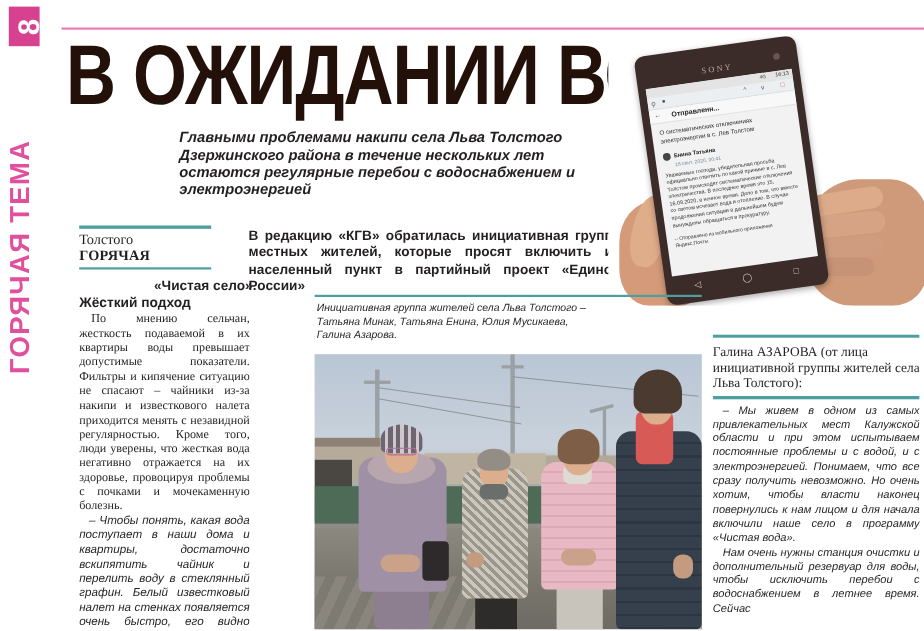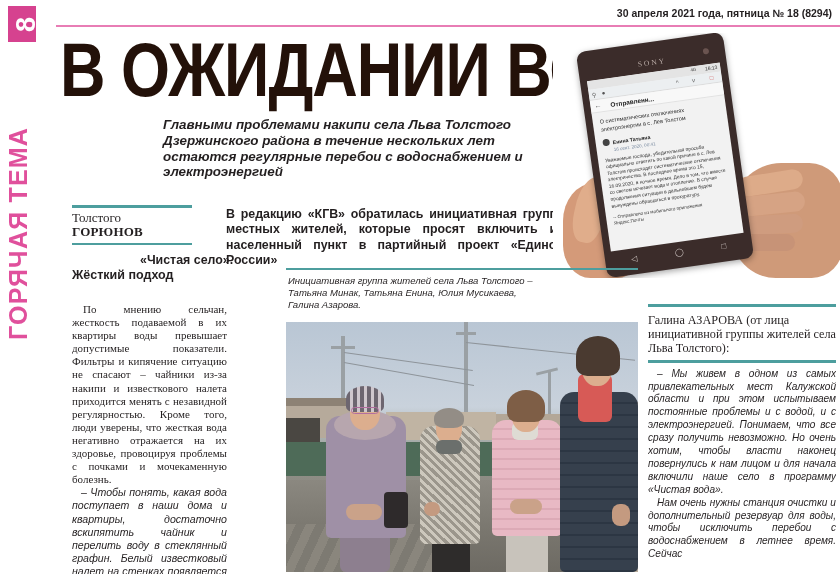--- a/index.html
+++ b/index.html
@@ -161,21 +161,21 @@
     width: 155px;
     height: 306px;
     overflow: hidden;
   }
   #col1-subhead {
     font-family: "Liberation Sans", sans-serif;
     font-weight: bold;
     font-size: 12.5px;
     line-height: 15px;
     color: #231f20;
-    margin-bottom: 20px;
+    margin-bottom: 1px;
   }
   .body-serif {
     font-family: Liberation Serif, serif;
     font-size: 11px;
     line-height: 13.1px;
     color: #231f20;
     text-align: justify;
     text-indent: 11px;
     margin-bottom: 0;
   }
@@ -416,33 +416,32 @@
 </style>
 </head>
 <body>
 
 <div id="rubric-bar">
   <div id="page-number-box">8</div>
   <div id="rubric-label">ГОРЯЧАЯ ТЕМА</div>
 </div>
 
 <div id="masthead">
-  <div id="masthead-date">30 апреля 2021 года, пятница № 18 (8294)</div>
 </div>
 <div id="masthead-rule"></div>
 
 <h1 id="headline">В ОЖИДАНИИ ВОДЫ</h1>
 
 <div id="subhead">Главными проблемами накипи села Льва Толстого Дзержинского района в течение нескольких лет остаются регулярные перебои с водоснабжением и электроэнергией</div>
 
 <div id="author-block">
   <div class="rule-teal"></div>
   <div id="author-name">
     <span>Толстого</span><br>
-    <b>ГОРЮНОВ</b>
+    <b>ГОРЯЧАЯ</b>
   </div>
   <div class="rule-teal"></div>
 </div>
 
 <div id="lead-paragraph">В редакцию «КГВ» обратилась инициативная группа местных жителей, которые просят включить их населенный пункт в партийный проект «Единой России»</div>
 <div id="lead-tail">«Чистая село».</div>
 
 <div id="col1">
   <div id="col1-subhead">Жёсткий подход</div>
   <p class="body-serif">По мнению сельчан, жесткость подаваемой в их квартиры воды превышает допустимые показатели. Фильтры и кипячение ситуацию не спасают – чайники из-за накипи и известкового налета приходится менять с незавидной регулярностью. Кроме того, люди уверены, что жесткая вода негативно отражается на их здоровье, провоцируя проблемы с почками и мочекаменную болезнь.</p>

